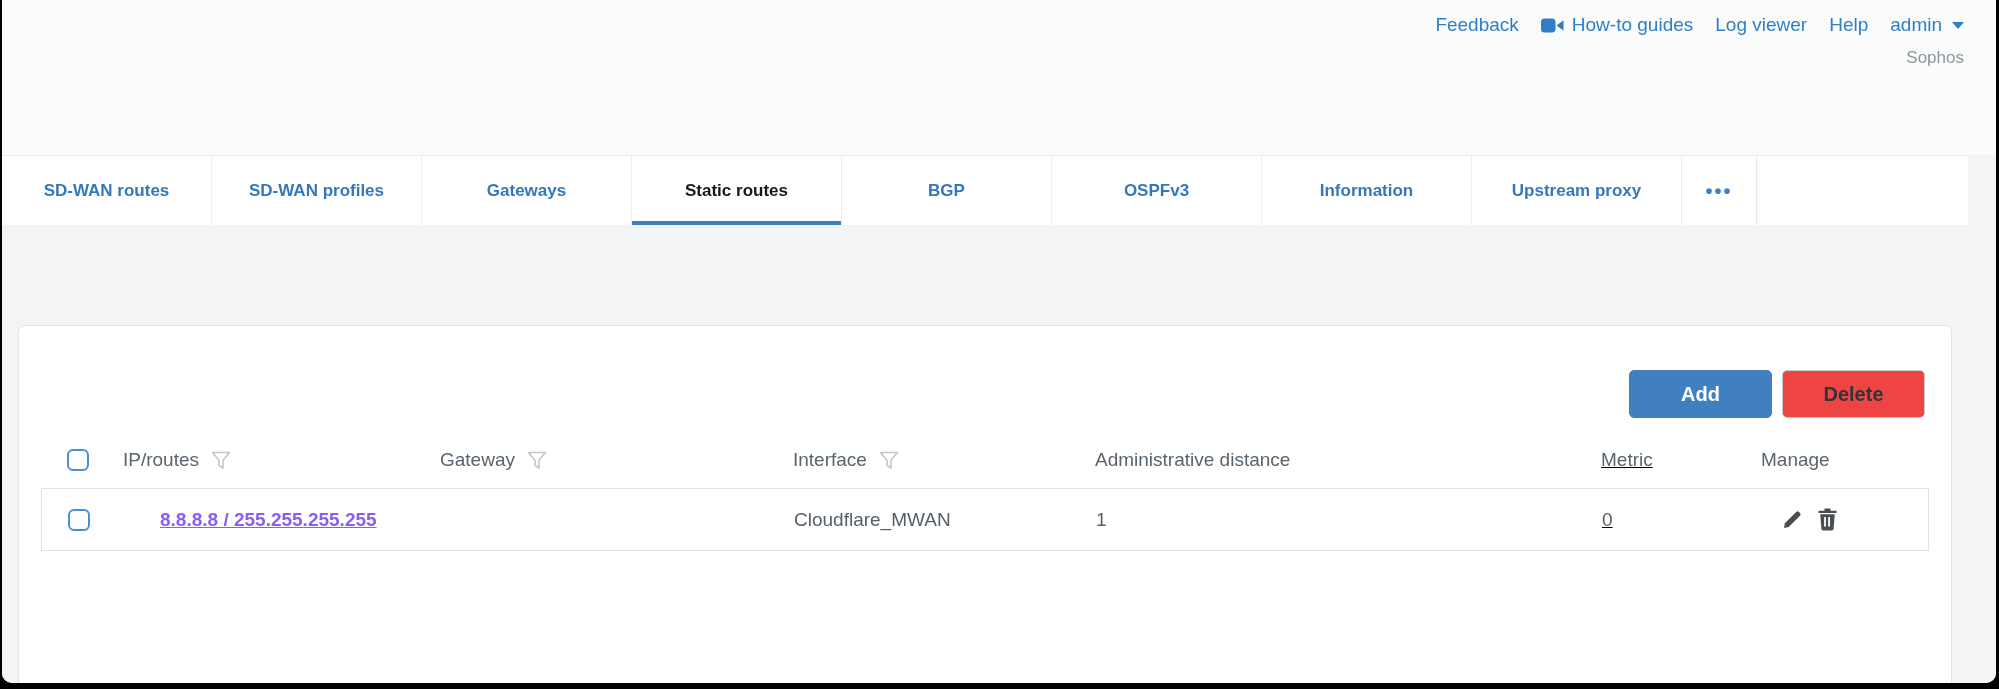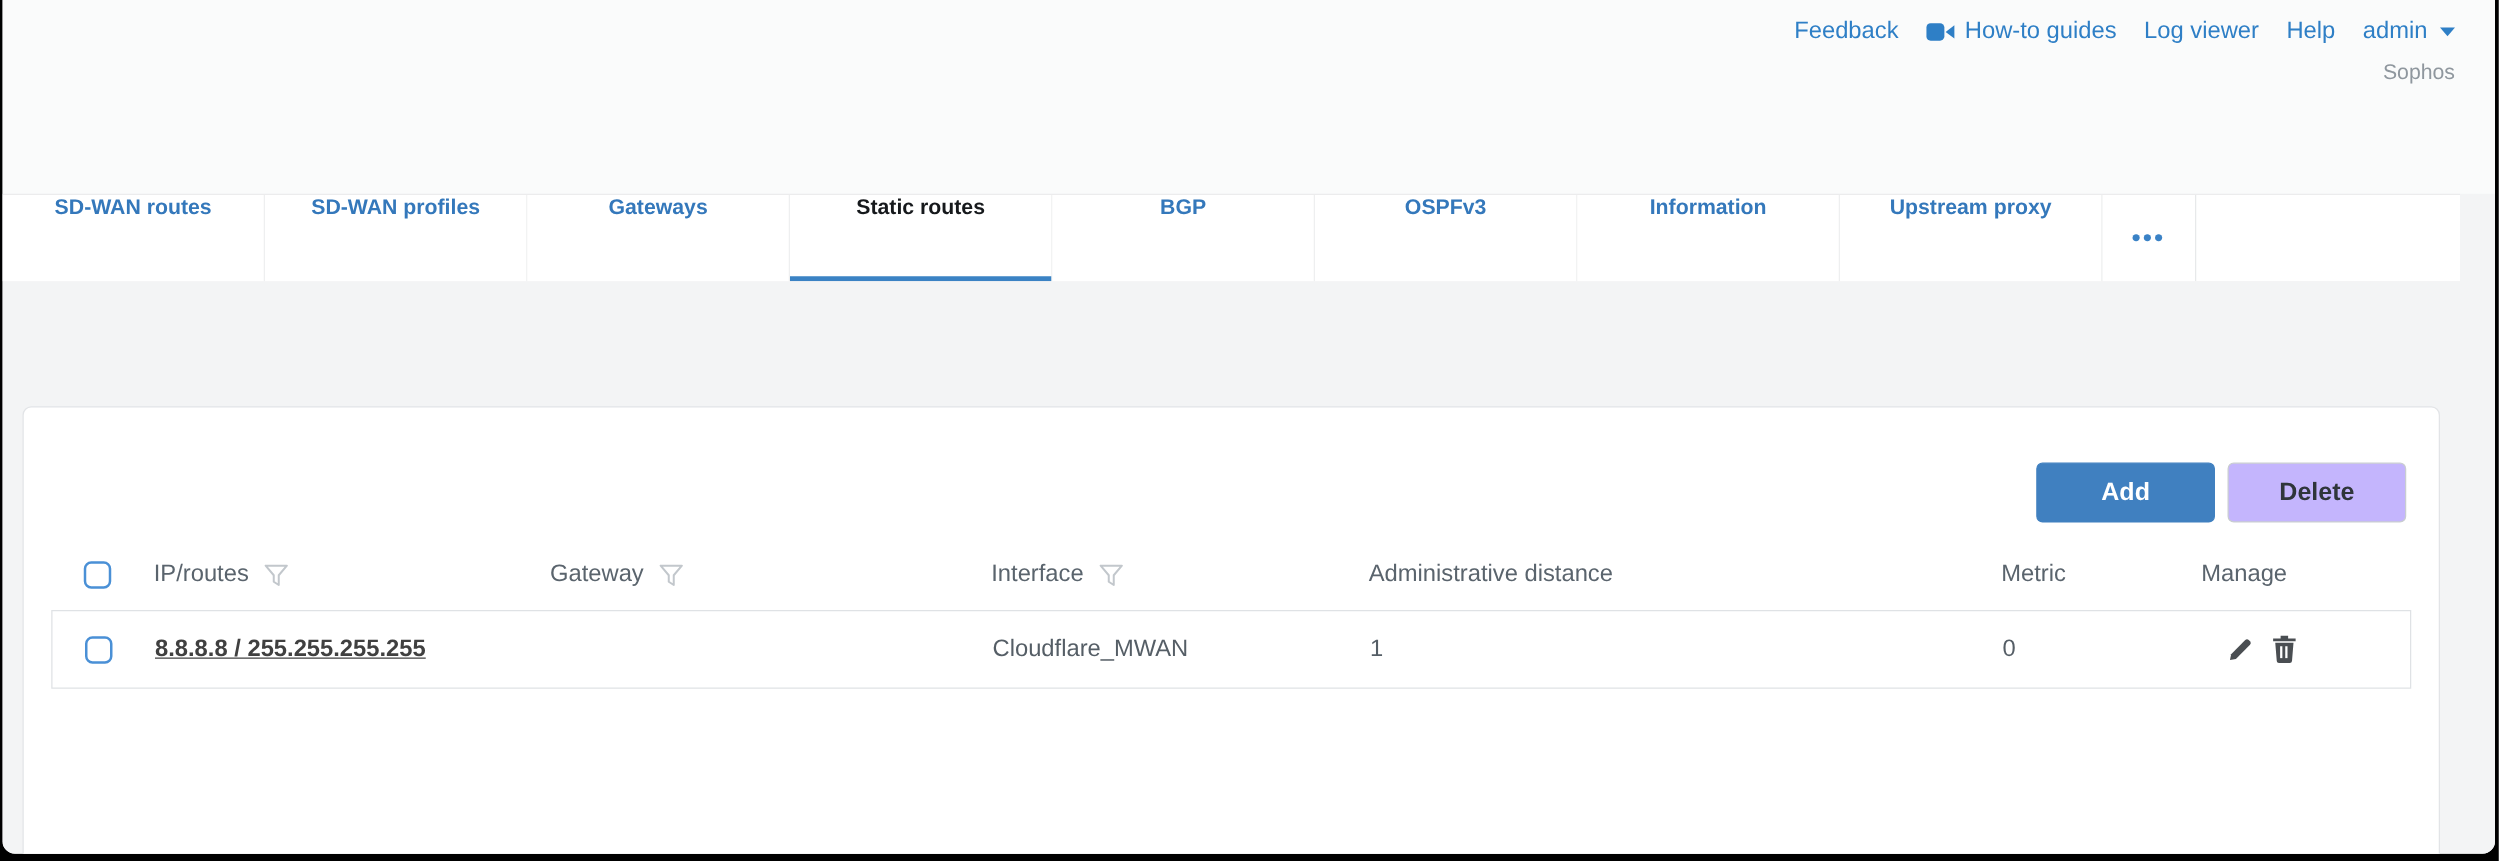--- a/index.html
+++ b/index.html
@@ -42,21 +42,21 @@
   }
 
   
   .tabbar {
     position: relative; height: 70px; width: 1966px;
     background: #fff; border-top: 1px solid #ececed;
     display: flex; align-items: stretch;
   }
   .tab {
     position: relative; width: 210px; border-right: 1px solid #eeeff0;
-    display: flex; align-items: flex-start; justify-content: center;
+    display: flex; align-items: center; justify-content: center;
     cursor: pointer; background: #fff;
   }
   .tab-label { color: #3478bb; font-size: 17px; font-weight: 700; white-space: nowrap; }
   .tab.active .tab-label { color: #16191c; }
   .tab.active::after {
     content: ""; position: absolute; left: 0; right: 0; bottom: 0; height: 4px;
     background: #3a82c4;
   }
   .tab-more {
     width: 75px; display: flex; align-items: center; justify-content: center;
@@ -76,52 +76,52 @@
   }
   .card-toolbar {
     position: absolute; top: 44px; right: 26px; display: flex; gap: 10px;
   }
   .btn {
     min-width: 143px; height: 48px; padding: 0 28px;
     font-family: "Liberation Sans", sans-serif;
     font-size: 20px; font-weight: 600; border-radius: 5px; cursor: pointer;
   }
   .btn-primary { background: #4080c0; color: #ffffff; border: 1px solid #4080c0; }
-  .btn-secondary { background: #c4b5fd; color: #2f353a; border: 1px solid #c9cdd1; }
+  .btn-secondary { background: #ef4444; color: #2f353a; border: 1px solid #c9cdd1; }
 
   .thead {
     position: absolute; top: 106px; left: 22px; right: 22px; height: 56px;
     display: flex; align-items: center;
   }
   .trow {
     position: absolute; top: 162px; left: 22px; right: 22px; height: 63px;
     background: #fff; border: 1px solid #dfe2e5;
     display: flex; align-items: center;
   }
   .col { display: flex; align-items: center; }
   .col-check   { width: 82px;  padding-left: 26px; }
   .col-ip      { width: 317px; }
   .col-gateway { width: 353px; }
   .col-iface   { width: 302px; }
   .col-admin   { width: 506px; }
-  .col-metric  { width: 160px; }
+  .col-metric  { width: 160px; text-decoration: underline; }
   .col-manage  { flex: 1; }
   .trow .col-manage { padding-left: 19px; gap: 13px; }
 
   .hlabel { color: #5a646d; font-size: 19px; white-space: nowrap; }
   .filter-icon { margin-left: 12px; cursor: pointer; display: inline-flex; }
 
   .checkbox {
     width: 22px; height: 22px; background: #fff;
     border: 2.5px solid #4a90d6; border-radius: 6px; cursor: pointer;
   }
   .cell-text { color: #555e66; font-size: 19px; white-space: nowrap; }
   .ip-link {
-    color: #404040; font-size: 19px; font-weight: 600;
-    text-decoration: underline; cursor: pointer; white-space: nowrap;
+    color: #8b5cf6; font-size: 19px; font-weight: 600;
+    text-decoration: underline; cursor: pointer; white-space: nowrap; margin-left: 36px;
   }
   .icon-btn { cursor: pointer; display: inline-flex; align-items: center; }
 </style>
 </head>
 <body>
 
 <div class="screen">
 
   <div class="topbar">
 

